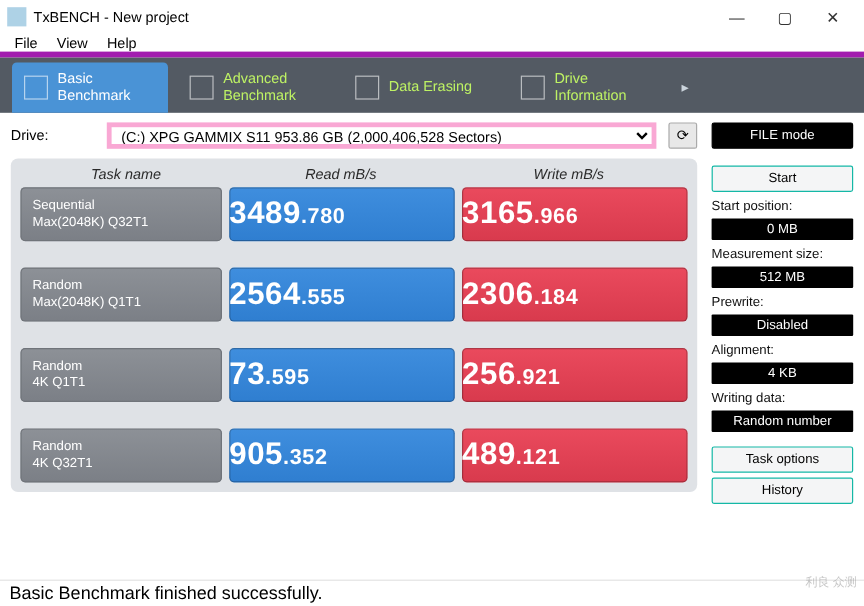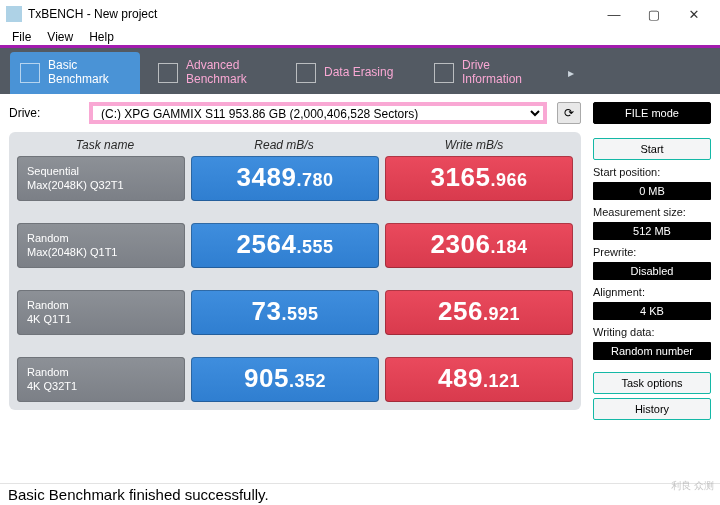--- a/index.html
+++ b/index.html
@@ -5,26 +5,26 @@
 * { box-sizing: border-box; margin: 0; padding: 0; font-family: "Segoe UI", Tahoma, sans-serif; }
 body { background: #fff; width: 720px; height: 505px; overflow: hidden; font-size: 12px; }
 
 
 .titlebar { height: 28px; display: flex; align-items: center; padding: 0 6px; }
 .titlebar .icon { width: 16px; height: 16px; background: #aed2e6; margin-right: 6px; }
 .titlebar .title { flex: 1; font-size: 12px; }
 .titlebar .ctrl { width: 40px; text-align: center; font-size: 13px; color: #333; }
 
 
-.menubar { height: 20px; display: flex; align-items: center; padding: 0 4px; border-bottom: 3px solid #a21caf; text-align: right; }
+.menubar { height: 20px; display: flex; align-items: center; padding: 0 4px; border-bottom: 5px solid #a21caf; text-align: right; }
 .menubar span { padding: 0 8px; font-size: 12px; }
 
 
 .tabbar { height: 46px; background: #535a63; display: flex; align-items: stretch; padding: 4px 10px 0; gap: 8px; }
-.tab { flex: 0 0 auto; min-width: 130px; display: flex; align-items: center; padding: 4px 10px; color: #f9a8d4; font-size: 12px; line-height: 1.15; border-top-left-radius: 4px; border-top-right-radius: 4px; }
+.tab { flex: 0 0 auto; min-width: 130px; display: flex; align-items: center; padding: 4px 10px; color: #bef264; font-size: 12px; line-height: 1.15; border-top-left-radius: 4px; border-top-right-radius: 4px; }
 .tab.active { background: #4a93d6; color: #fff; }
 .tab .ticon { width: 20px; height: 20px; margin-right: 8px; border: 1px solid rgba(255,255,255,.6); }
 .tab .tlabel { white-space: pre-line; }
 .tabbar .more { color:#cbd4dc; align-self:center; padding:0 6px; }
 
 
 .content { display: flex; padding: 8px 9px 4px; gap: 12px; }
 .main { flex: 1; }
 .side { width: 118px; display: flex; flex-direction: column; gap: 4px; }
 
@@ -39,21 +39,21 @@
 .thead { display: flex; padding: 0 4px 4px; }
 .thead div { flex: 1; text-align: center; font-size: 12px; font-style: italic; color:#2a2a2a; }
 .thead div:first-child { flex: 0 0 168px; }
 
 .row { display: flex; gap: 6px; margin-bottom: 22px; }
 .row:last-child { margin-bottom: 0; }
 
 .rlabel { flex: 0 0 168px; background: linear-gradient(#8d9197,#7b7f86); border-radius: 4px; color: #fff; display: flex; flex-direction: column; justify-content: center; padding: 0 10px; font-size: 11px; line-height: 1.25; box-shadow: inset 0 0 0 1px #70747a; }
 .rlabel .l1 { font-weight: 500; }
 
-.val { flex: 1; border-radius: 4px; display: flex; align-items: baseline; justify-content: center; color: #fff; font-family: "Arial Black","Segoe UI",sans-serif; font-weight: 900; letter-spacing: .5px; padding: 6px 0 8px; box-shadow: inset 0 0 0 1px rgba(0,0,0,.25); font-size: 26px; }
+.val { flex: 1; border-radius: 4px; display: flex; align-items: baseline; color: #fff; font-family: "Arial Black","Segoe UI",sans-serif; font-weight: 900; letter-spacing: .5px; padding: 6px 0 8px; box-shadow: inset 0 0 0 1px rgba(0,0,0,.25); font-size: 26px; }
 .val .dec { font-size: 18px; }
 .val.read { background: linear-gradient(#3f8ede,#2f7ed0); }
 .val.write { background: linear-gradient(#ea4a5d,#d83a4d); }
 
 
 .btn { height: 22px; border: 1px solid #14b8a6; background: #f4f5f6; border-radius: 2px; display: flex; align-items: center; justify-content: center; font-size: 11px; }
 .btn.dark { background: #000; color: #fff; border-color:#000; }
 .slabel { font-size: 11px; color:#111; margin-top: 2px; }
 .sval { background: #000; color: #fff; height: 18px; display: flex; align-items: center; justify-content: center; font-size: 11px; border-radius: 1px; }
 

